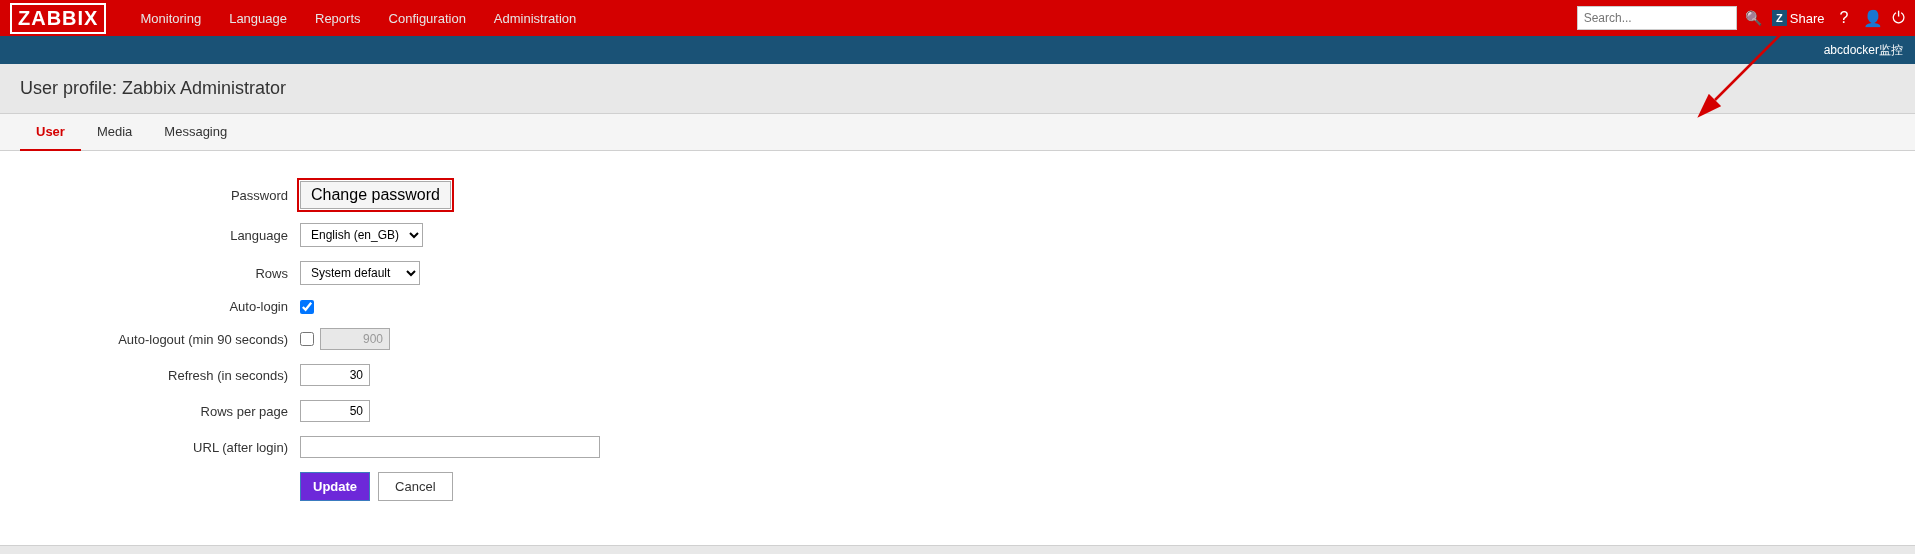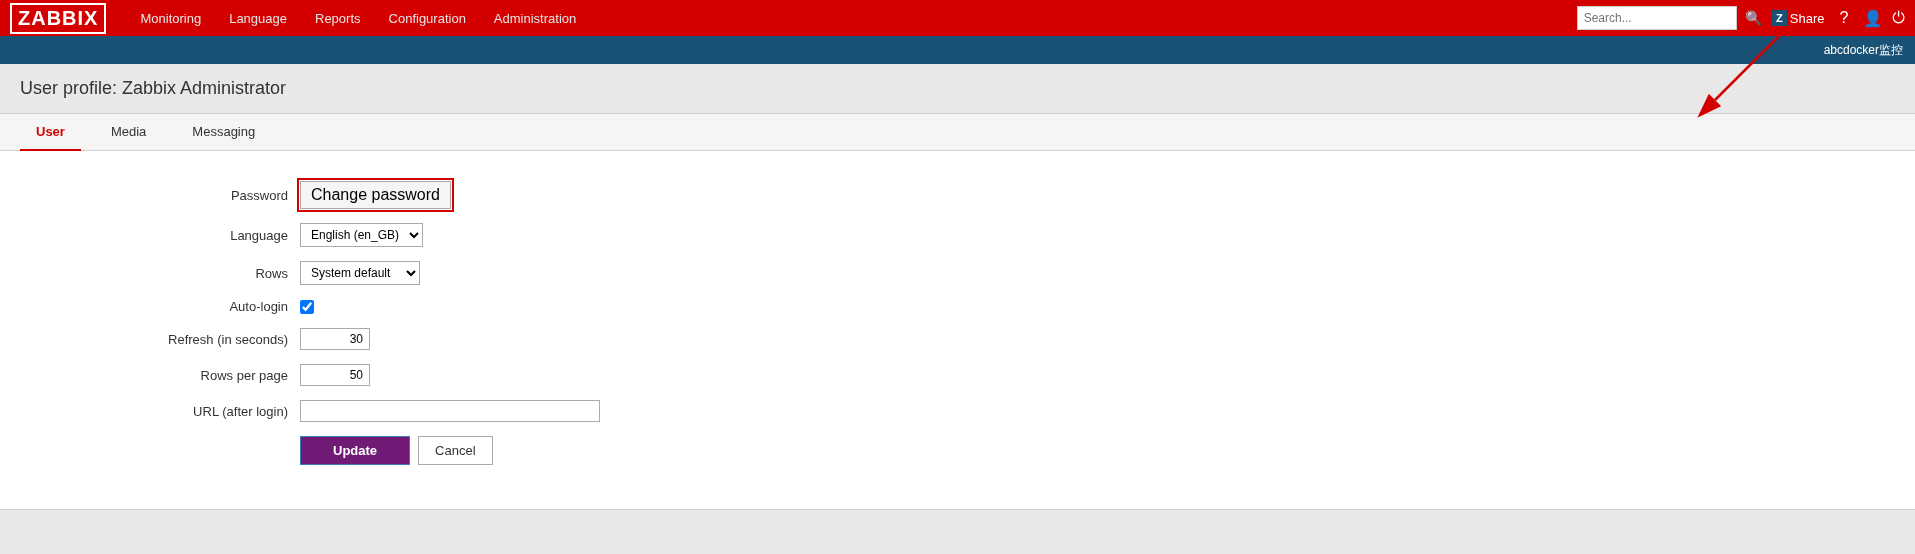--- a/index.html
+++ b/index.html
@@ -106,21 +106,21 @@
       font-weight: normal;
       color: #333;
     }
 
     
     .tabs-bar {
       background: #f5f5f5;
       border-bottom: 1px solid #d0d0d0;
       padding: 0 20px;
       display: flex;
-      gap: 14px;
+      gap: 0;
     }
     .tab {
       padding: 10px 16px;
       cursor: pointer;
       font-size: 13px;
       color: #333;
       border-bottom: 2px solid transparent;
       margin-bottom: -1px;
     }
     .tab.active {
@@ -200,24 +200,24 @@
 
     
     .form-checkbox {
       width: 14px;
       height: 14px;
       cursor: pointer;
     }
 
     
     .btn-primary {
-      background: #701a75;
+      background: #6d28d9;
       color: white;
       border: 1px solid #3a7bbf;
-      padding: 6px 32px;
+      padding: 6px 12px;
       font-size: 13px;
       cursor: pointer;
       font-weight: bold;
     }
     .btn-secondary {
       background: white;
       color: #333;
       border: 1px solid #aaa;
       padding: 6px 16px;
       font-size: 13px;
@@ -316,20 +316,27 @@
         </div>
       </div>
 
       <div class="form-row">
         <div class="form-label">Auto-login</div>
         <div class="form-control">
           <input type="checkbox" class="form-checkbox" checked="" style="">
         </div>
       </div>
 
+      <div class="form-row">
+        <div class="form-label">Auto-logout (min 90 seconds)</div>
+        <div class="form-control">
+          <input type="checkbox" class="form-checkbox" style="">
+          <input type="text" class="form-input form-input-disabled" value="900" disabled="" style="">
+        </div>
+      </div>
 
       <div class="form-row">
         <div class="form-label">Refresh (in seconds)</div>
         <div class="form-control">
           <input type="text" class="form-input" value="30" style="">
         </div>
       </div>
 
       <div class="form-row">
         <div class="form-label">Rows per page</div>

